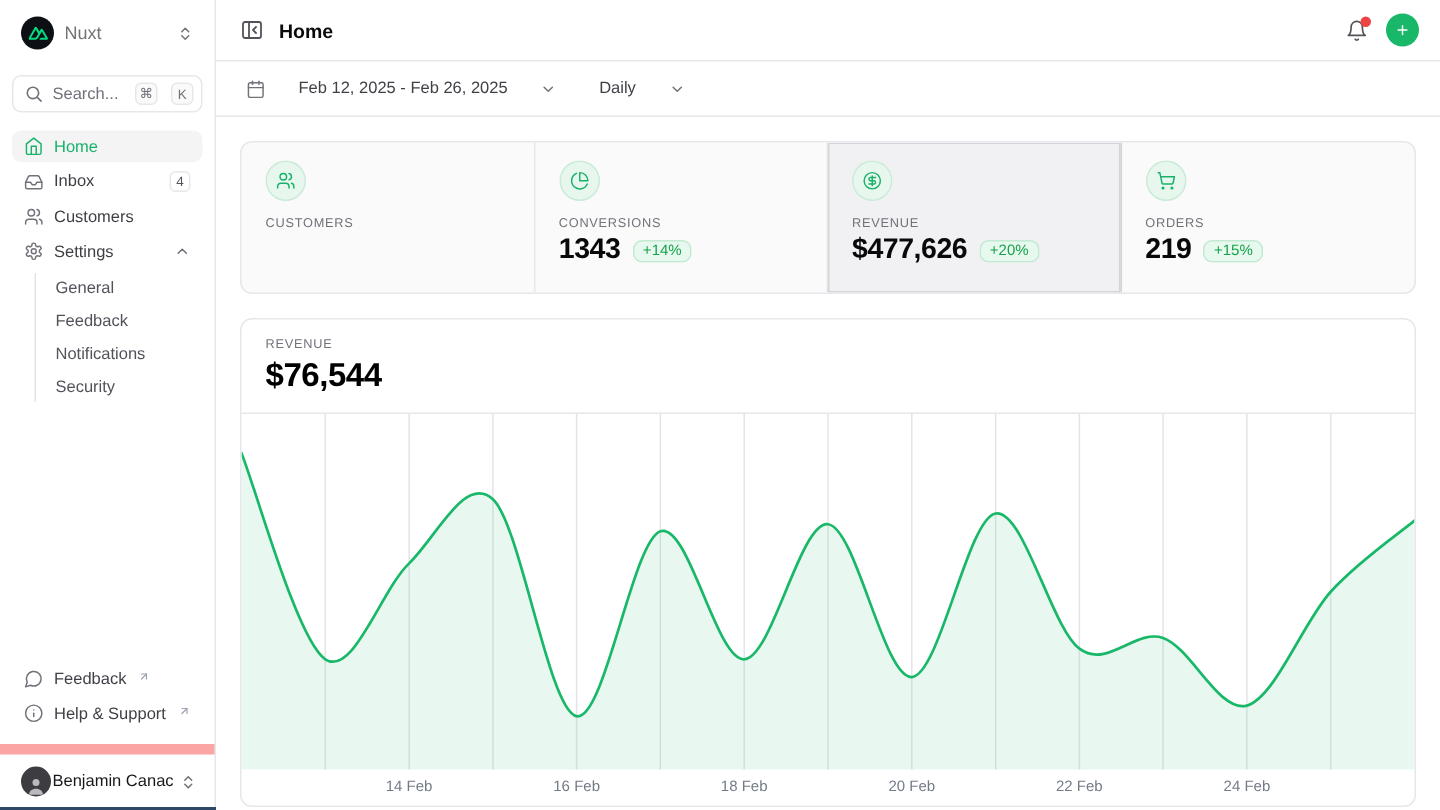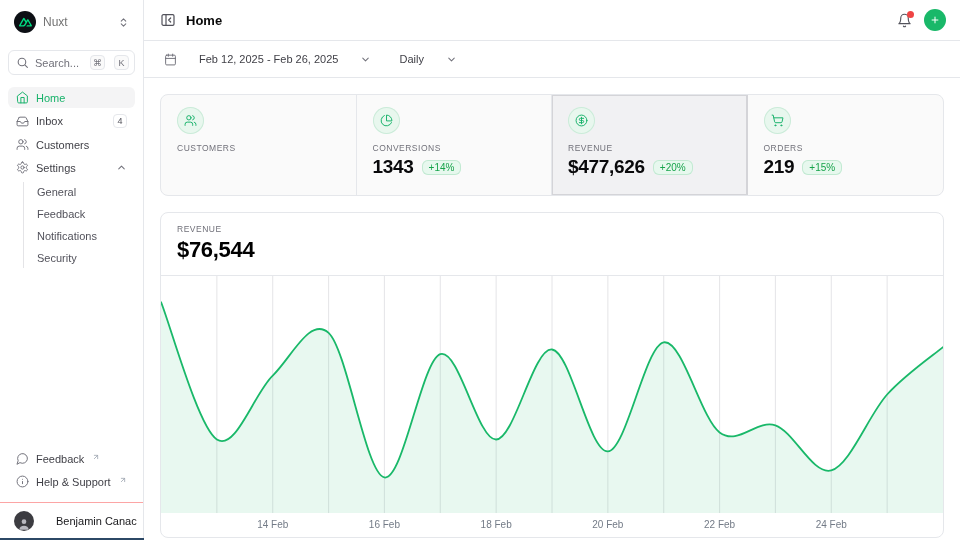--- a/index.html
+++ b/index.html
@@ -33,21 +33,21 @@
   .nav-item { display:flex; align-items:center; gap:7px; padding:4px 8px; border-radius:6px; font-size:11px; color:#3f3f46; cursor:pointer; }
   .nav-item .nicon { color:#71717a; display:flex; }
   .nav-item.active { background:#f4f4f5; color:#17b26a; font-weight:500; }
   .nav-item.active .nicon { color:#17b26a; }
   .nav-badge { margin-left:auto; border:1px solid #e5e7eb; border-radius:4px; font-size:9px; color:#52525b; background:#fff; min-width:14px; height:14px; display:flex; align-items:center; justify-content:center; padding:0 3px; }
   .nav-chev { margin-left:auto; color:#71717a; display:flex; }
   .sub-list { margin:2px 0 2px 15px; border-left:1px solid #e4e4e7; display:flex; flex-direction:column; gap:2px; padding-left:7px; }
   .sub-item { padding:4px 6px; font-size:11px; color:#52525b; border-radius:6px; cursor:pointer; }
 
   .sidebar-foot { margin-top:auto; display:flex; flex-direction:column; gap:2px; }
-  .sidebar-user { border-top:1px solid #fca5a5; margin:8px -8px 0; padding:8px 12px 9px 14px; display:flex; align-items:center; gap:22px; cursor:pointer; }
+  .sidebar-user { border-top:7px solid #fca5a5; margin:8px -8px 0; padding:8px 12px 9px 14px; display:flex; align-items:center; gap:1px; cursor:pointer; }
   .avatar { width:20px; height:20px; border-radius:50%; background:#3c3c41; display:flex; align-items:end; justify-content:center; overflow:hidden; flex:0 0 auto; }
   .avatar svg { width:14px; height:14px; color:#b9b9c0; }
   .user-name { font-size:11px; font-weight:500; color:#18181b; white-space:nowrap; }
   .ext-arrow { color:#9ca3af; margin-left:1px; margin-top:-4px; display:flex; }
 
   
   .main { flex:1; min-width:0; display:flex; flex-direction:column; }
   .topbar { height:41px; min-height:41px; border-bottom:1px solid #e5e7eb; display:flex; align-items:center; gap:10px; padding:0 14px 0 16px; }
   .collapse-btn { color:#52525b; display:flex; cursor:pointer; }
   .page-title { font-size:13px; font-weight:700; color:#0a0a0a; }

